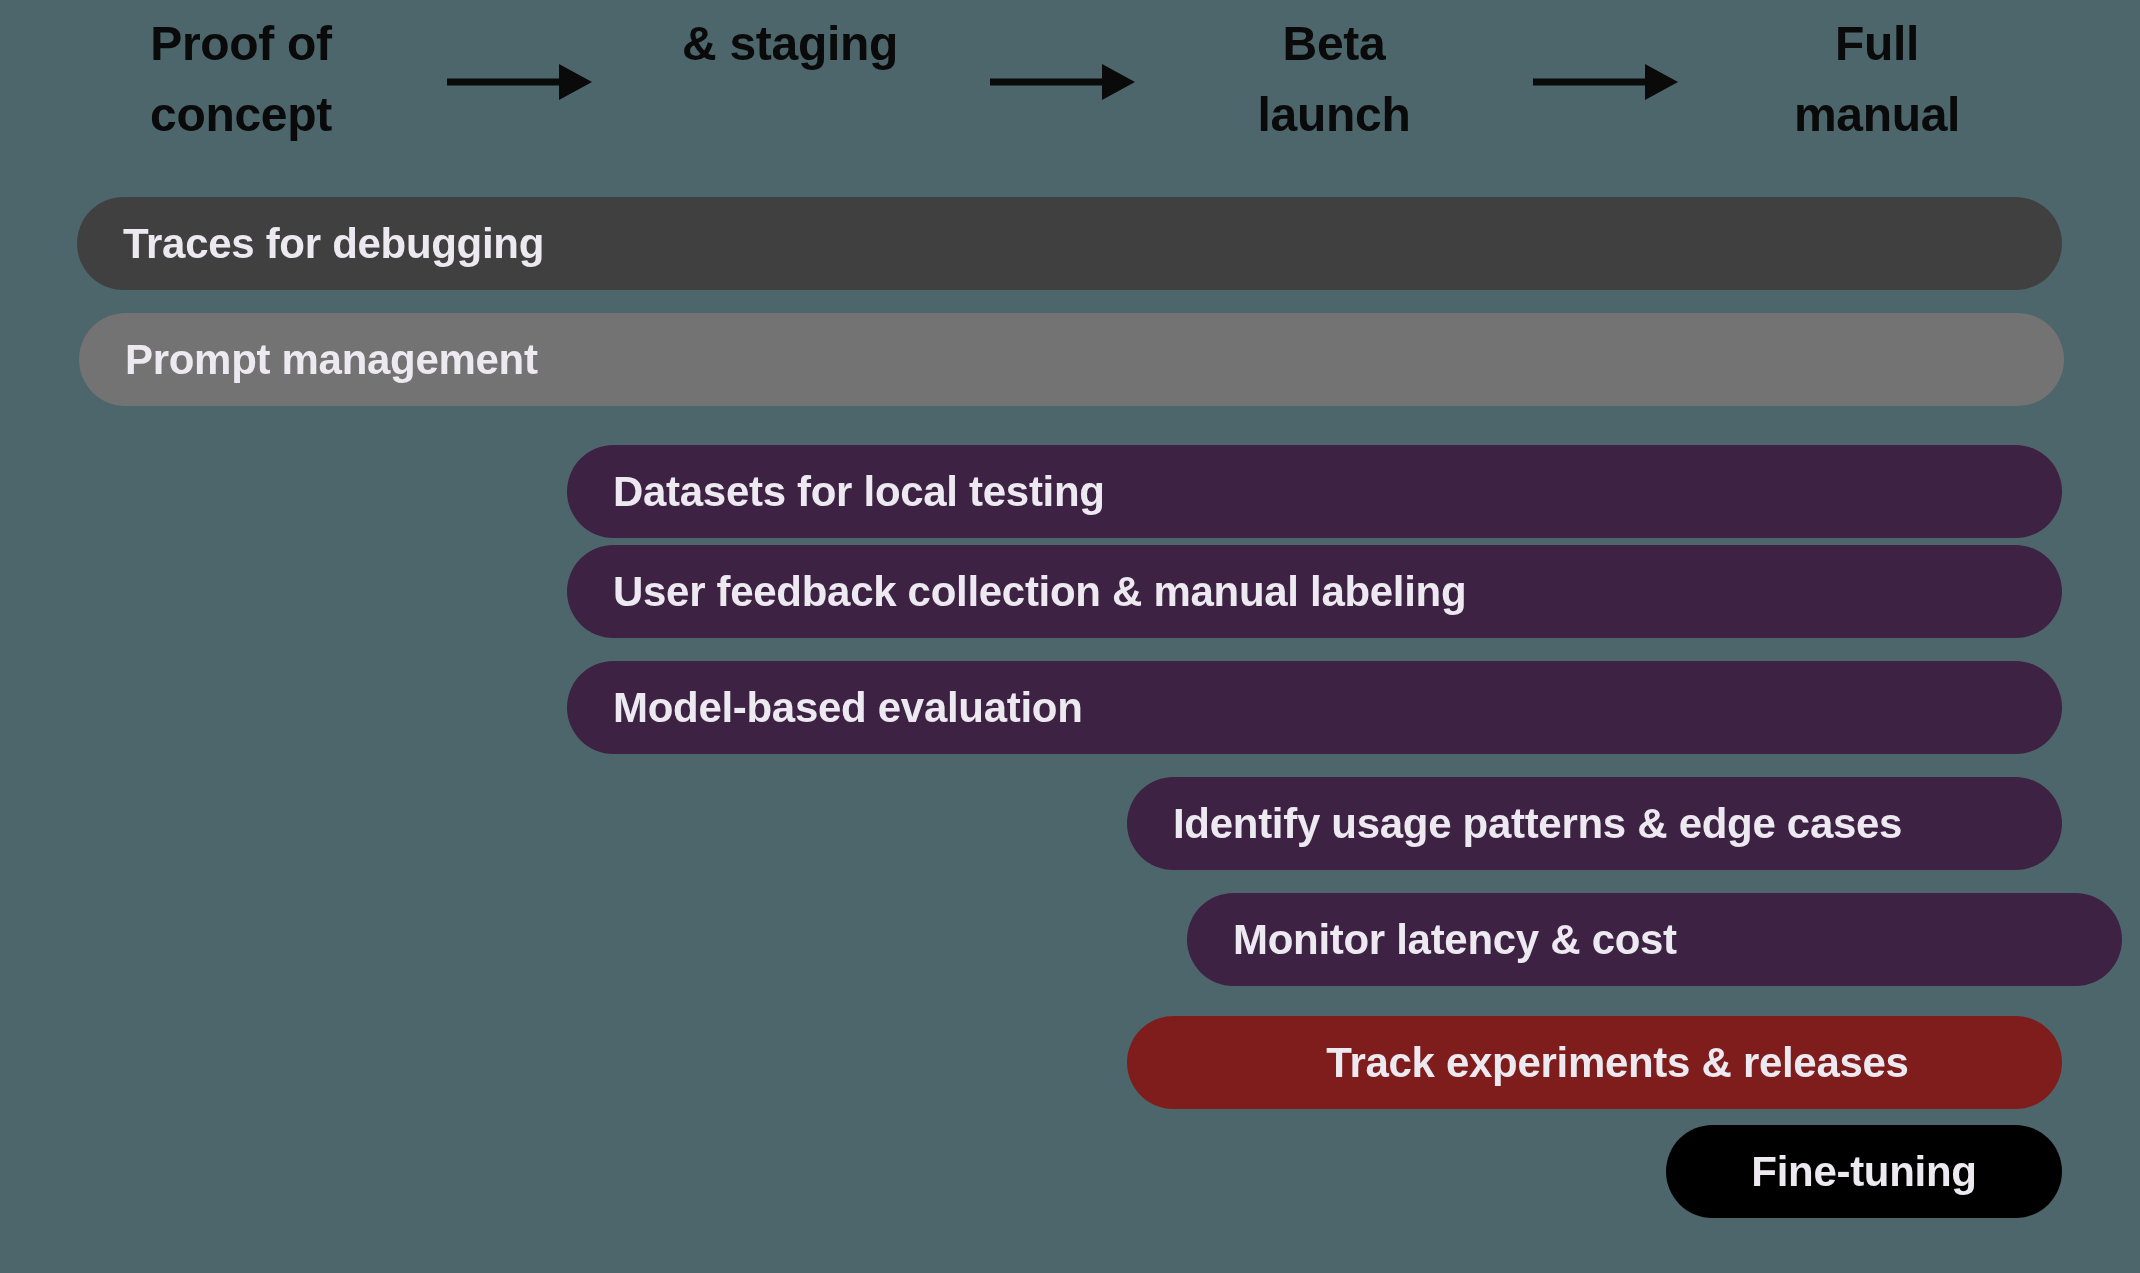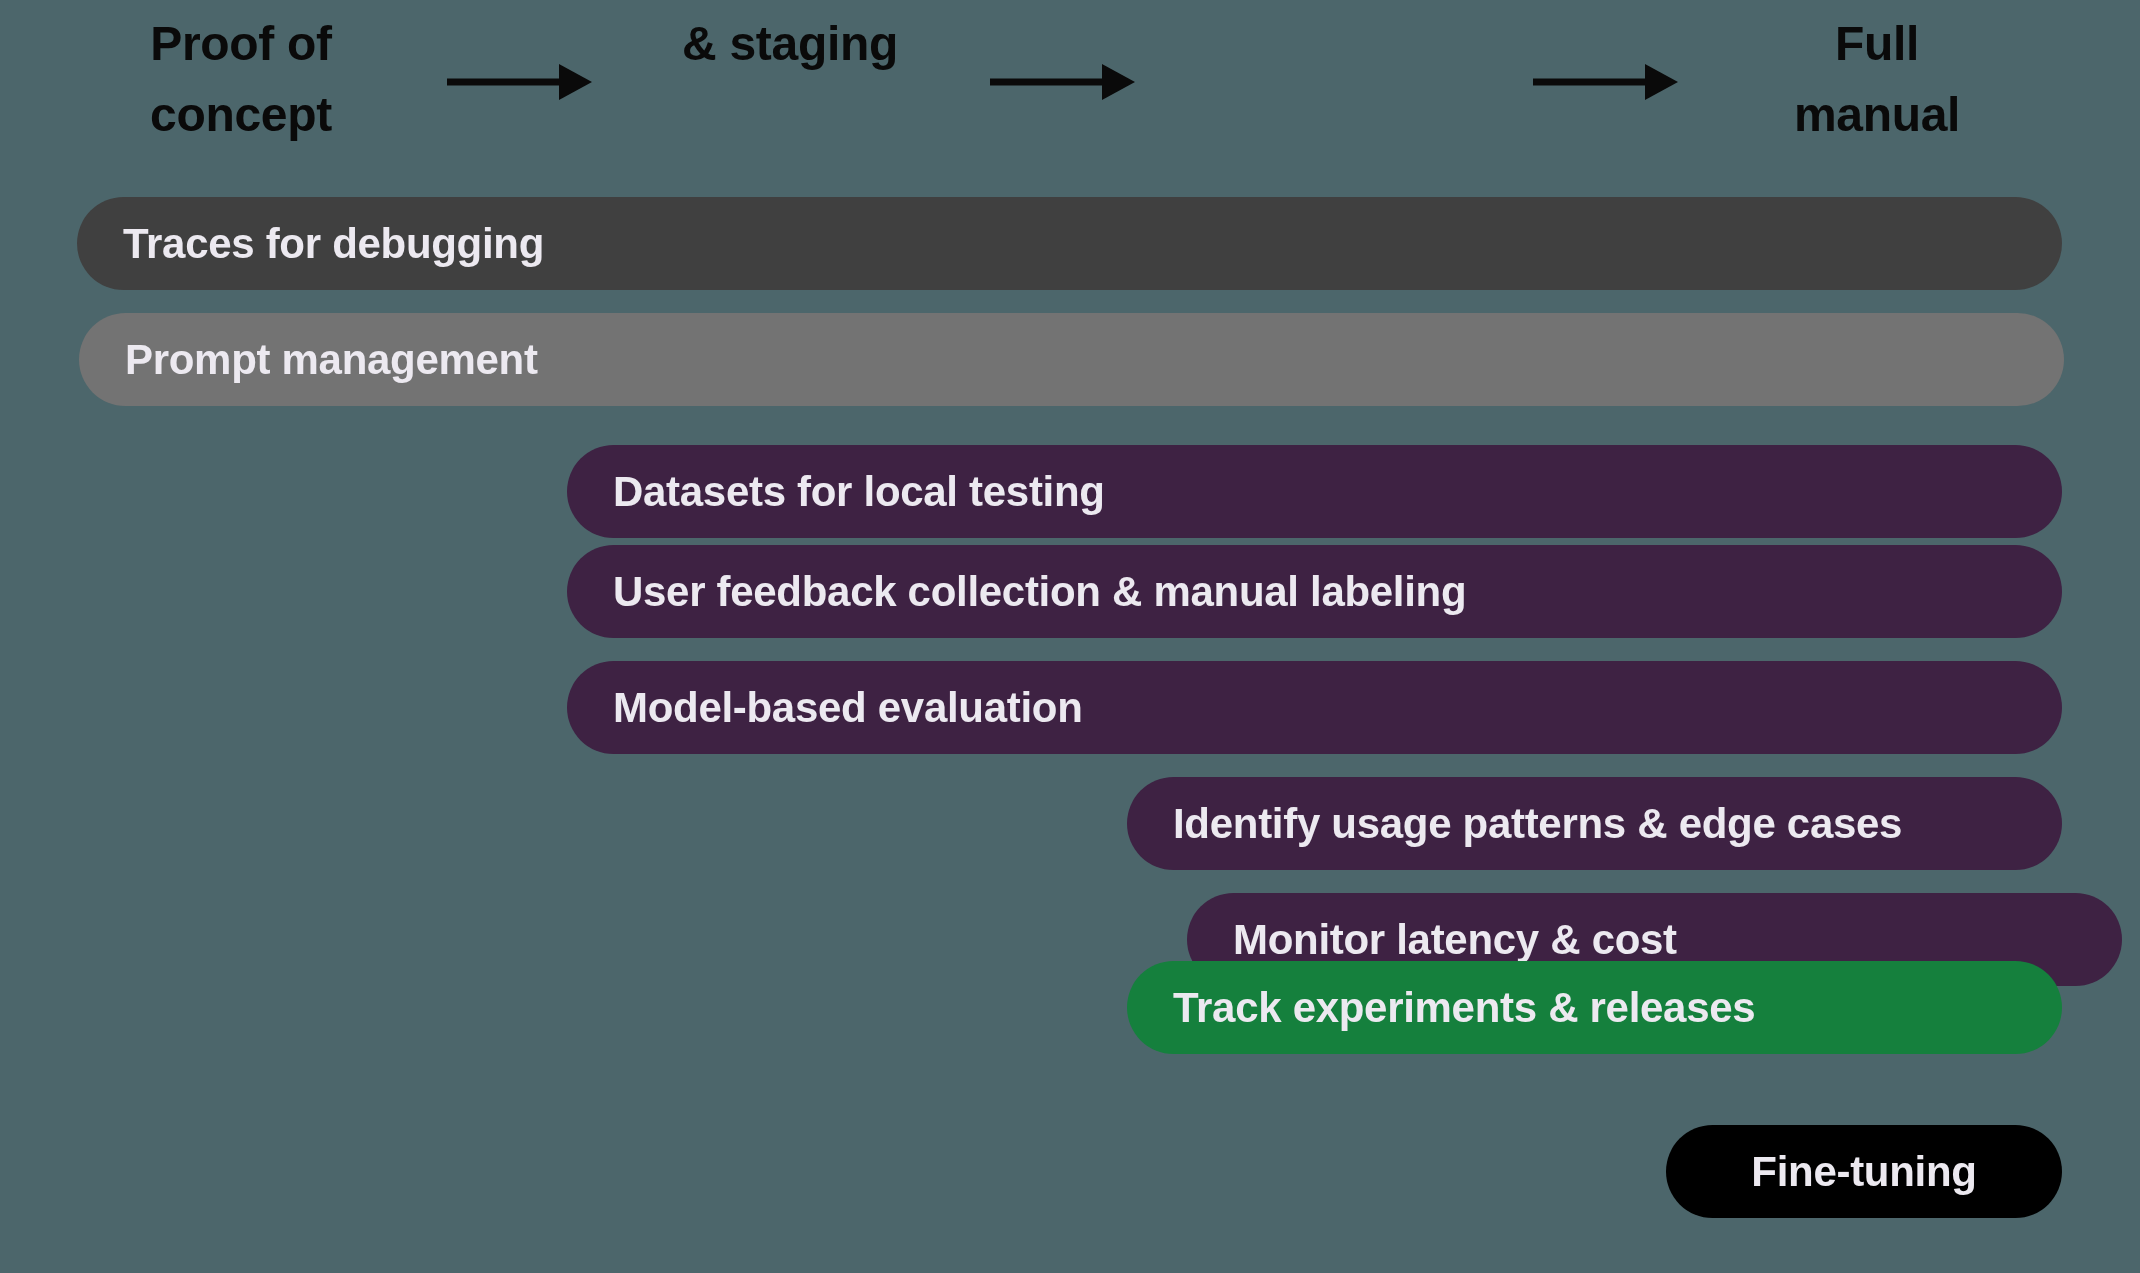--- a/index.html
+++ b/index.html
@@ -67,36 +67,40 @@
 
   <div class="phase-header" style="left:790px">
     <span>&amp; staging</span>
   </div>
 
   <svg class="arrow" style="left:990px" viewBox="0 0 146 40">
     <line x1="0" y1="20" x2="114" y2="20" stroke="#0A0A0A" stroke-width="7"></line>
     <polygon points="112,2 145,20 112,38" fill="#0A0A0A"></polygon>
   </svg>
 
+  <div class="phase-header" style="left:1334px">
+    <span>Beta</span>
+    <span>launch</span>
+  </div>
 
   <svg class="arrow" style="left:1533px" viewBox="0 0 146 40">
     <line x1="0" y1="20" x2="114" y2="20" stroke="#0A0A0A" stroke-width="7"></line>
     <polygon points="112,2 145,20 112,38" fill="#0A0A0A"></polygon>
   </svg>
 
   <div class="phase-header" style="left:1877px">
     <span>Full</span>
     <span>manual</span>
   </div>
 
   <div id="bars">
       <div class="bar" style="left: 77px; top: 197px; width: 1985px; background: #404040; color: rgb(236, 233, 240);"><span>Traces for debugging</span></div>
       <div class="bar" style="left: 79px; top: 313px; width: 1985px; background: #737373; color: rgb(236, 233, 240);"><span>Prompt management</span></div>
       <div class="bar" style="left: 567px; top: 429px; width: 1495px; background: rgb(62, 34, 67); color: rgb(236, 233, 240); margin-top: 16px;"><span>Datasets for local testing</span></div>
       <div class="bar" style="left: 567px; top: 545px; width: 1495px; background: rgb(62, 34, 67); color: rgb(236, 233, 240);"><span>User feedback collection &amp; manual labeling</span></div>
       <div class="bar" style="left: 567px; top: 661px; width: 1495px; background: rgb(62, 34, 67); color: rgb(236, 233, 240);"><span>Model-based evaluation</span></div>
       <div class="bar" style="left: 1127px; top: 777px; width: 935px; background: rgb(62, 34, 67); color: rgb(236, 233, 240);"><span>Identify usage patterns &amp; edge cases</span></div>
       <div class="bar" style="left: 1187px; top: 893px; width: 935px; background: rgb(62, 34, 67); color: rgb(236, 233, 240);"><span>Monitor latency &amp; cost</span></div>
-      <div class="bar" style="left: 1127px; top: 961px; width: 935px; background: #15803d; color: rgb(236, 233, 240);"><span>Track experiments &amp; releases</span></div>
+      <div class="bar" style="left: 1127px; top: 1016px; width: 935px; background: #7f1d1d; color: rgb(236, 233, 240); text-align: center;"><span>Track experiments &amp; releases</span></div>
       <div class="bar center" style="left: 1666px; top: 1125px; width: 396px; background: #000000; color: rgb(236, 233, 240);"><span>Fine-tuning</span></div>
     </div>
 
 </div>
 
 </body></html>

